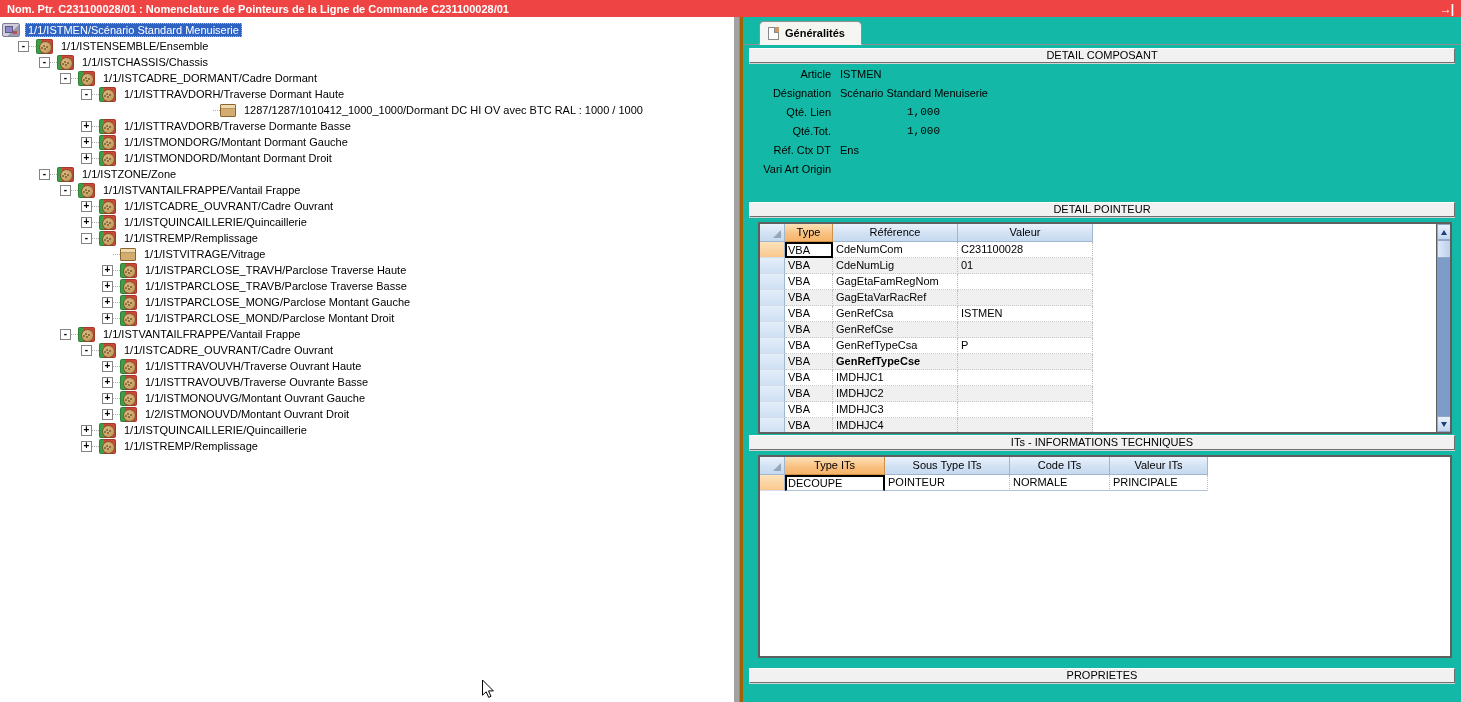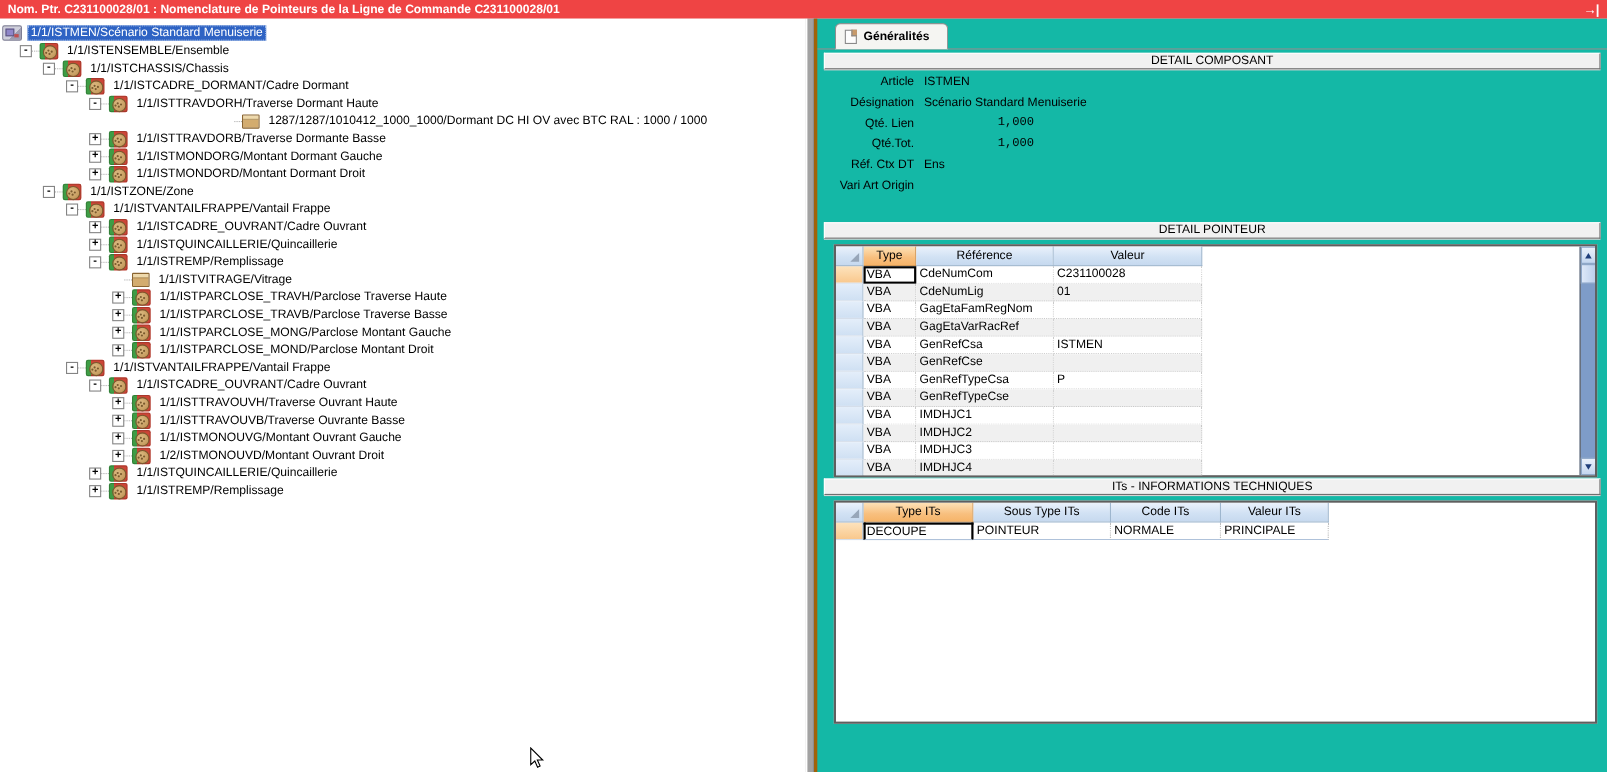--- a/index.html
+++ b/index.html
@@ -373,21 +373,21 @@
             </div>
             <div class="grow">
               <div class="selcell"></div>
               <div class="gcell" style="width: 48px;">VBA</div>
               <div class="gcell" style="width: 125px;">GenRefTypeCsa</div>
               <div class="gcell" style="width: 135px;">P</div>
             </div>
             <div class="grow alt">
               <div class="selcell"></div>
               <div class="gcell" style="width: 48px;">VBA</div>
-              <div class="gcell" style="width: 125px;">GenRefTypeCse</div>
+              <div class="gcell" style="width: 125px; font-weight: bold;">GenRefTypeCse</div>
               <div class="gcell" style="width: 135px;"></div>
             </div>
             <div class="grow">
               <div class="selcell"></div>
               <div class="gcell" style="width: 48px;">VBA</div>
               <div class="gcell" style="width: 125px;">IMDHJC1</div>
               <div class="gcell" style="width: 135px;"></div>
             </div>
             <div class="grow alt">
               <div class="selcell"></div>
@@ -436,14 +436,15 @@
               <div class="selcell orange"></div>
               <div class="gcell active" style="width: 100px;">DECOUPE</div>
               <div class="gcell" style="width: 125px;">POINTEUR</div>
               <div class="gcell" style="width: 100px;">NORMALE</div>
               <div class="gcell" style="width: 98px;">PRINCIPALE</div>
             </div>
           </div>
       </div>
     </div>
 
+    <div class="secbar bar-proprietes">PROPRIETES</div>
   </div>
 </div>
 
 </body></html>

